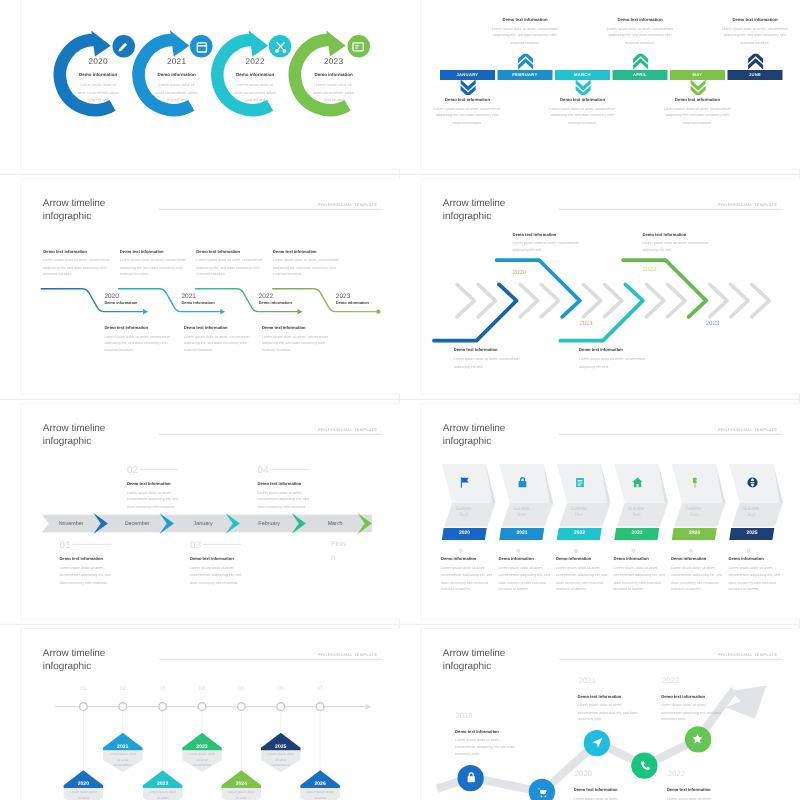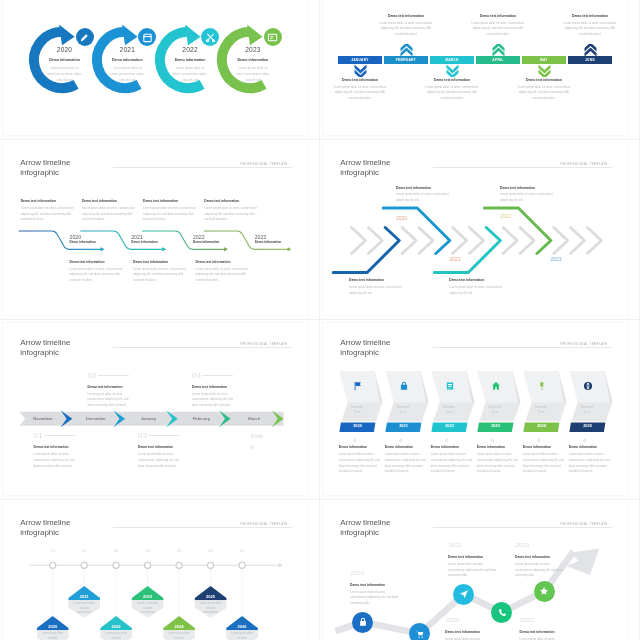--- a/index.html
+++ b/index.html
@@ -1,19 +1,19 @@
 <!DOCTYPE html>
 <html><head>
 <meta charset="utf-8">
 <style>
   html,body{margin:0;padding:0;}
   body{width:640px;height:640px;background:#ffffff;font-family:"Liberation Sans",sans-serif;overflow:hidden;}
   .grid{position:absolute;left:0;top:-40px;width:640px;height:720px;display:grid;grid-template-columns:320px 320px;grid-template-rows:180px 180px 180px 180px;}
   .cell{position:relative;box-sizing:border-box;border-right:1px solid #f0f0f0;border-bottom:1px solid #efefef;background:#fff;}
-  .slide{position:absolute;left:3px;top:3px;width:305px;height:172px;background:#fff;box-shadow:0 0 0 0.6px #f2f2f2;overflow:hidden;}
+  .slide{position:absolute;left:17px;top:3px;width:305px;height:172px;background:#fff;box-shadow:0 0 0 0.6px #f2f2f2;overflow:hidden;}
 
 
   
   .shdr{position:absolute;left:17.3px;top:15.0px;}
   .shdr .t{font-size:8px;color:#575757;line-height:10px;letter-spacing:-0.05px;}
   .shdr-rule{position:absolute;left:110px;top:23.8px;width:179px;height:0.6px;background:#e6e6e6;}
   .shdr-tmpl{position:absolute;left:185px;top:18.9px;width:100px;text-align:right;font-size:2.8px;letter-spacing:.5px;color:#a5a5a5;}
 
 
 

